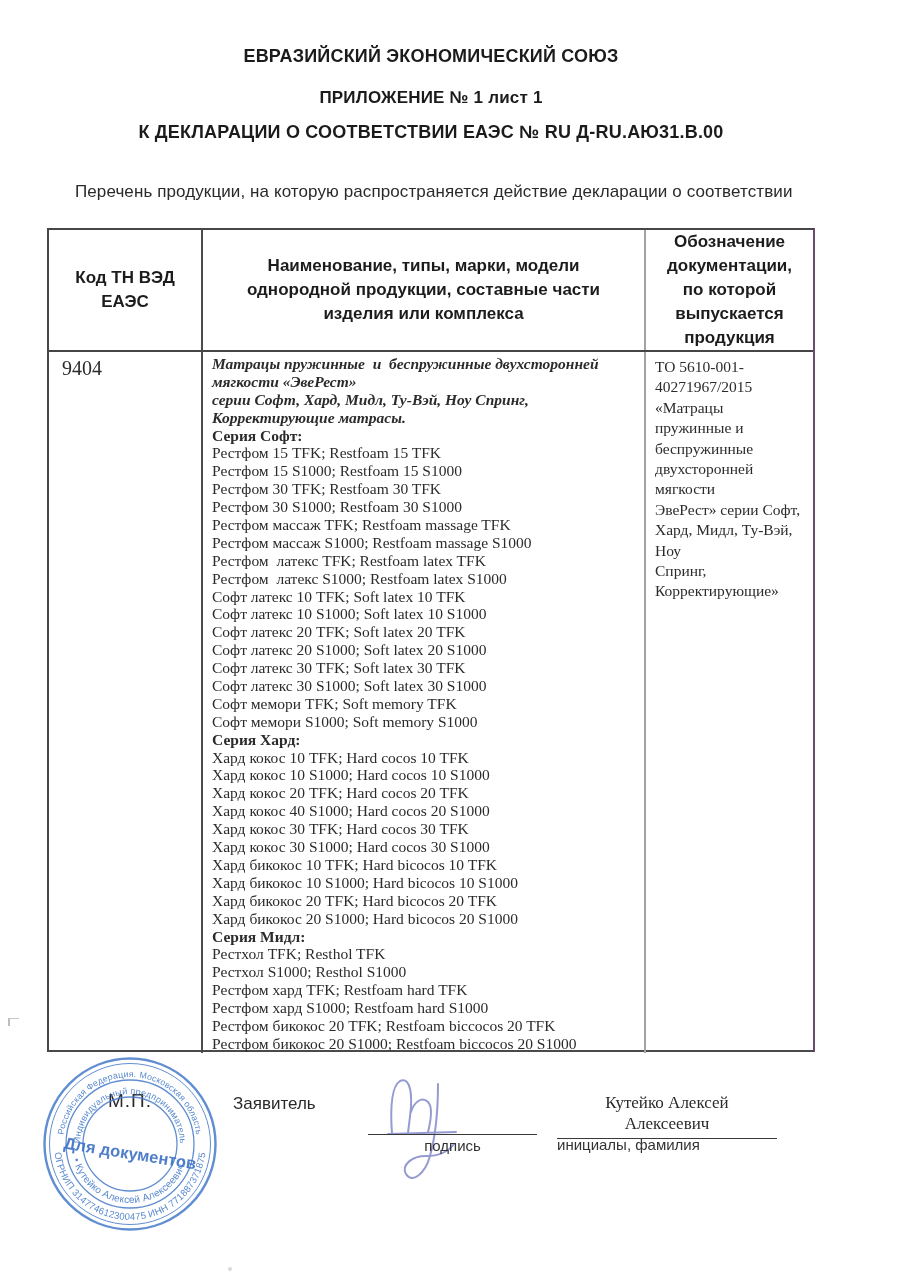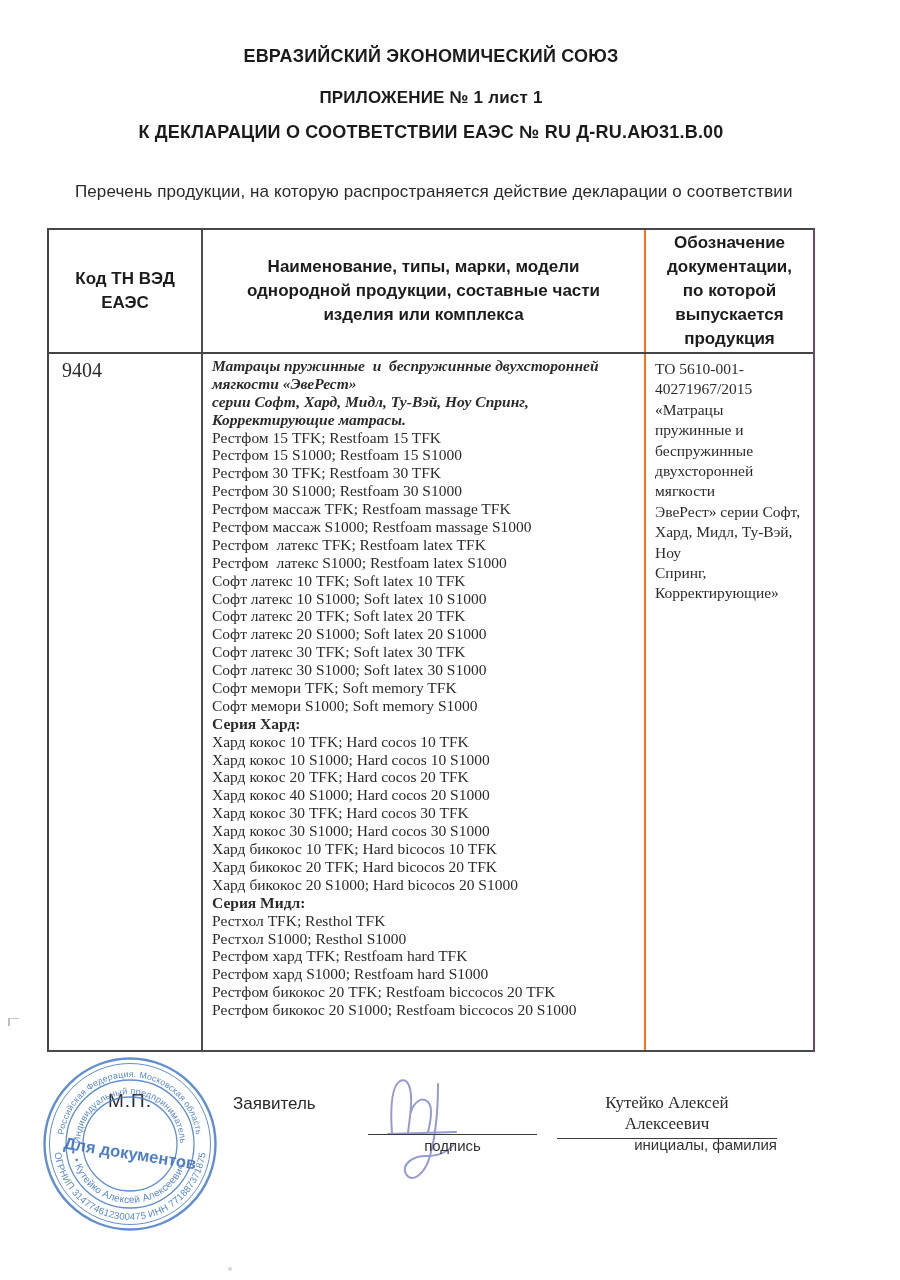--- a/index.html
+++ b/index.html
@@ -20,21 +20,21 @@
   
   .tbl{
     left:47px;top:228px;width:764px;height:820px;
     border:2px solid #474747;border-right-color:#6d4a6d;border-bottom-color:#4a4a4a;
     display:flex;flex-direction:column;background:#fff;
   }
   .trow{display:flex;width:100%;}
   .thead{height:122px;border-bottom:2px solid #454545;}
   .tbody{flex:1;}
   .c1{width:154px;border-right:2px solid #4c4c4c;box-sizing:border-box;}
-  .c2{flex:1;border-right:2px solid #f97316;box-sizing:border-box;}
+  .c2{flex:1;border-right:2px solid #a3a3a3;box-sizing:border-box;}
   .c3{width:167px;box-sizing:border-box;}
   .thead .cell{
     display:flex;align-items:center;justify-content:center;text-align:center;
     font-weight:bold;font-size:17px;line-height:24px;color:#1c1c1c;height:100%;
     box-sizing:border-box;
   }
   .thead .c1{padding:0 20px;}
   .thead .c2{padding:0 30px;}
   .thead .c3{padding:0 10px;}
   .tbody .c1{padding:5px 6px 0 13px;font-family:"Liberation Serif", serif;font-size:20px;color:#2b2b2b;}
@@ -54,21 +54,21 @@
   .mp-label{left:108px;top:1090px;font-size:19px;color:#2a2a2a;letter-spacing:1px;}
   .applicant{left:233px;top:1094px;font-size:17px;color:#2a2a2a;}
   .sig-line{
     left:368px;top:1108px;width:169px;border-bottom:1.5px solid #3a3a3a;
     height:26px;
   }
   .sig-caption{left:368px;top:1137px;width:169px;text-align:center;font-size:15px;color:#333;}
   .name-block{left:557px;top:1092px;width:220px;text-align:center;
     font-family:"Liberation Serif", serif;font-size:17px;color:#2b2b2b;line-height:21px;
     border-bottom:1.5px solid #3a3a3a;padding-bottom:4px;}
-  .name-caption{left:557px;top:1136px;width:220px;text-align:right;font-size:15px;color:#333;}
+  .name-caption{left:557px;top:1136px;width:220px;text-align:left;font-size:15px;color:#333;}
   .stamp-svg{left:37px;top:1056px;}
   .sig-svg{left:378px;top:1072px;}
   
   .speck1{left:8px;top:1018px;width:9px;height:7px;border-left:2px solid #bdbdbd;border-top:1px solid #c6c6c6;}
   .speck2{left:228px;top:1267px;width:4px;height:4px;background:#d9d9d9;border-radius:50%;}
 </style>
 </head>
 <body>
 
 <div class="abs doc-title" style="top:46px">ЕВРАЗИЙСКИЙ ЭКОНОМИЧЕСКИЙ СОЮЗ</div>
@@ -82,20 +82,21 @@
     <div class="cell c2">Наименование, типы, марки, модели однородной продукции, составные части изделия или комплекса</div>
     <div class="cell c3">Обозначение документации, по которой выпускается продукция</div>
   </div>
   <div class="trow tbody">
     <div class="c1">9404</div>
     <div class="c2">
         <div class="pline bi">Матрацы пружинные  и  беспружинные двухсторонней</div>
         <div class="pline bi">мягкости «ЭвеРест»</div>
         <div class="pline bi">серии Софт, Хард, Мидл, Ту-Вэй, Ноу Спринг,</div>
         <div class="pline bi">Корректирующие матрасы.</div>
+        <div class="pline b">Серия Софт:</div>
         <div class="pline n">Рестфом 15 TFK; Restfoam 15 TFK</div>
         <div class="pline n">Рестфом 15 S1000; Restfoam 15 S1000</div>
         <div class="pline n">Рестфом 30 TFK; Restfoam 30 TFK</div>
         <div class="pline n">Рестфом 30 S1000; Restfoam 30 S1000</div>
         <div class="pline n">Рестфом массаж TFK; Restfoam massage TFK</div>
         <div class="pline n">Рестфом массаж S1000; Restfoam massage S1000</div>
         <div class="pline n">Рестфом  латекс TFK; Restfoam latex TFK</div>
         <div class="pline n">Рестфом  латекс S1000; Restfoam latex S1000</div>
         <div class="pline n">Софт латекс 10 TFK; Soft latex 10 TFK</div>
         <div class="pline n">Софт латекс 10 S1000; Soft latex 10 S1000</div>
@@ -106,20 +107,21 @@
         <div class="pline n">Софт мемори TFK; Soft memory TFK</div>
         <div class="pline n">Софт мемори S1000; Soft memory S1000</div>
         <div class="pline b">Серия Хард:</div>
         <div class="pline n">Хард кокос 10 TFK; Hard cocos 10 TFK</div>
         <div class="pline n">Хард кокос 10 S1000; Hard cocos 10 S1000</div>
         <div class="pline n">Хард кокос 20 TFK; Hard cocos 20 TFK</div>
         <div class="pline n">Хард кокос 40 S1000; Hard cocos 20 S1000</div>
         <div class="pline n">Хард кокос 30 TFK; Hard cocos 30 TFK</div>
         <div class="pline n">Хард кокос 30 S1000; Hard cocos 30 S1000</div>
         <div class="pline n">Хард бикокос 10 TFK; Hard bicocos 10 TFK</div>
+        <div class="pline n">Хард бикокос 10 S1000; Hard bicocos 10 S1000</div>
         <div class="pline n">Хард бикокос 20 TFK; Hard bicocos 20 TFK</div>
         <div class="pline n">Хард бикокос 20 S1000; Hard bicocos 20 S1000</div>
         <div class="pline b">Серия Мидл:</div>
         <div class="pline n">Рестхол TFK; Resthol TFK</div>
         <div class="pline n">Рестхол S1000; Resthol S1000</div>
         <div class="pline n">Рестфом хард TFK; Restfoam hard TFK</div>
         <div class="pline n">Рестфом хард S1000; Restfoam hard S1000</div>
         <div class="pline n">Рестфом бикокос 20 TFK; Restfoam biccocos 20 TFK</div>
         <div class="pline n">Рестфом бикокос 20 S1000; Restfoam biccocos 20 S1000</div>
       </div>

